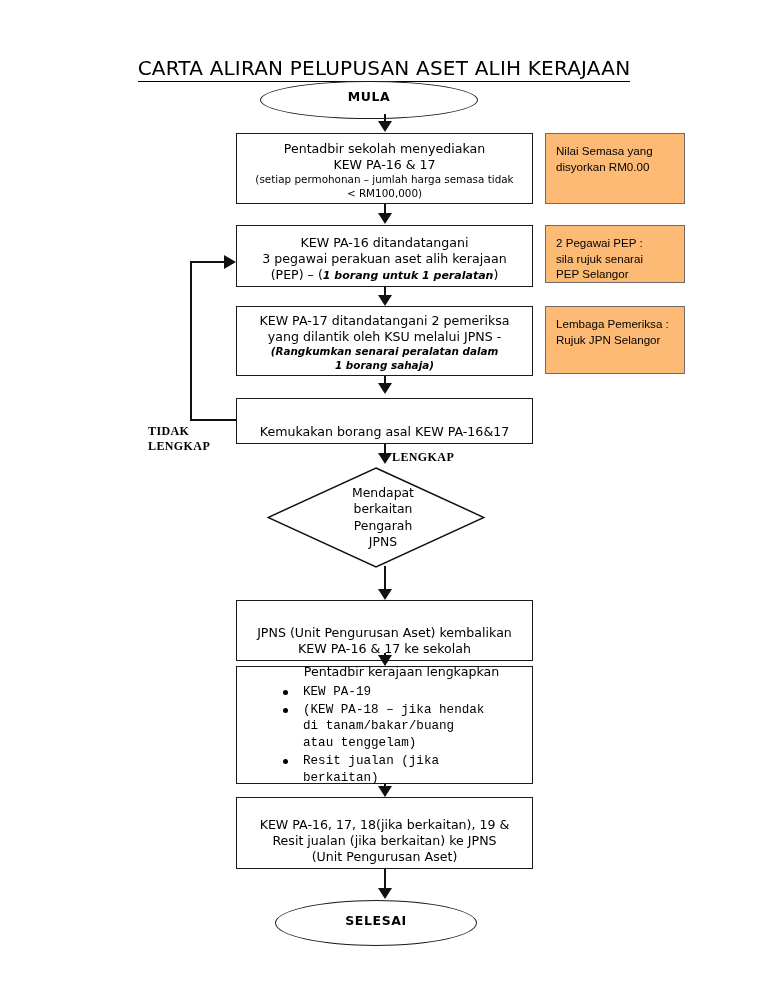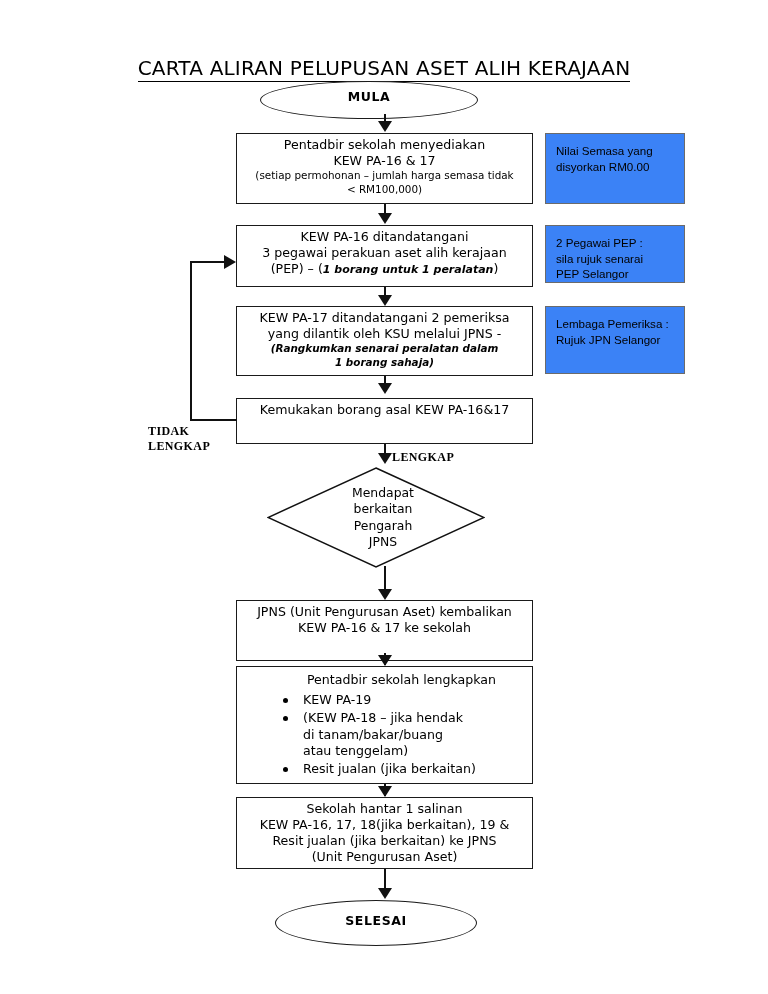--- a/index.html
+++ b/index.html
@@ -42,21 +42,21 @@
 
   
   .node {
     position: absolute;
     box-sizing: border-box;
   }
   .proc {
     border: 1.4px solid #1a1a1a;
     background: #ffffff;
     display: flex;
-    align-items: flex-start;
+    align-items: flex-end;
     justify-content: center;
     text-align: center;
     line-height: 1.28;
     font-size: 12.6px;
     padding: 3px 6px;
   }
   .proc .tl { display: block; }
   .small {
     font-size: 10.4px;
   }
@@ -103,21 +103,21 @@
     line-height: 1.32;
     text-align: center;
     padding-left: 14px;
     box-sizing: border-box;
   }
 
   
   .note {
     position: absolute;
     border: 1.2px solid #6b6b6b;
-    background: #3b82f6;
+    background: #fdba74;
     box-sizing: border-box;
     font-size: 11.6px;
     line-height: 1.35;
     padding: 9px 9px 4px 10px;
     font-family: "Liberation Sans", sans-serif;
     text-align: left;
   }
 
   
   .conn {
@@ -159,20 +159,21 @@
     padding: 0;
     list-style: none;
     text-align: left;
     font-size: 12.6px;
     line-height: 1.33;
   }
   .bullets li {
     position: relative;
     padding-left: 22px;
     margin-top: 1px;
+    font-family: Liberation Mono, monospace;
   }
   .bullets li .dot {
     position: absolute;
     left: 2px;
     top: 6px;
     width: 5px;
     height: 5px;
     border-radius: 50%;
     background: #000;
   }
@@ -300,21 +301,21 @@
     <div>
       <span class="tl">JPNS (Unit Pengurusan Aset) kembalikan</span>
       <span class="tl">KEW PA-16 &amp; 17 ke sekolah</span>
     </div>
   </div>
 
   <div class="conn vline" style="left:384px; top:653px; height:12px;"></div>
   <div class="arrow-down" style="left:378px; top:655px;"></div>
 
   <div class="node proc stackbox" style="left:236px; top:666px; width:297px; height:118px;">
-    <div class="box-head">Pentadbir sekolah lengkapkan</div>
+    <div class="box-head">Pentadbir kerajaan lengkapkan</div>
     <ul class="bullets">
       <li>
         <span class="dot"></span>
         <span>KEW PA-19</span>
       </li>
       <li>
         <span class="dot"></span>
         <span>(KEW PA-18 – jika hendak</span>
         <span class="cont">di tanam/bakar/buang</span>
         <span class="cont">atau tenggelam)</span>
@@ -324,21 +325,20 @@
         <span>Resit jualan (jika berkaitan)</span>
       </li>
     </ul>
   </div>
 
   <div class="conn vline" style="left:384px; top:784px; height:12px;"></div>
   <div class="arrow-down" style="left:378px; top:786px;"></div>
 
   <div class="node proc" style="left:236px; top:797px; width:297px; height:72px;">
     <div>
-      <span class="tl">Sekolah hantar 1 salinan</span>
       <span class="tl">KEW PA-16, 17, 18(jika berkaitan), 19 &amp;</span>
       <span class="tl">Resit jualan (jika berkaitan) ke JPNS</span>
       <span class="tl">(Unit Pengurusan Aset)</span>
     </div>
   </div>
 
   <div class="conn vline" style="left:384px; top:869px; height:28px;"></div>
   <div class="arrow-down" style="left:378px; top:888px;"></div>
 
   <div class="node term bottom" style="left:275px; top:900px; width:202px; height:46px;">

